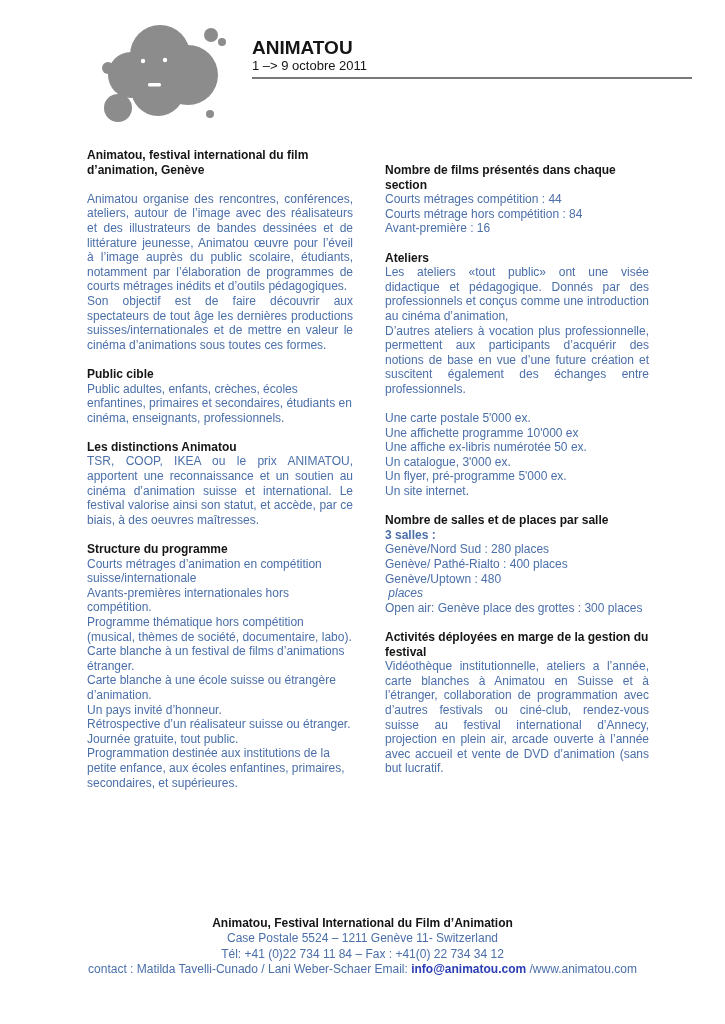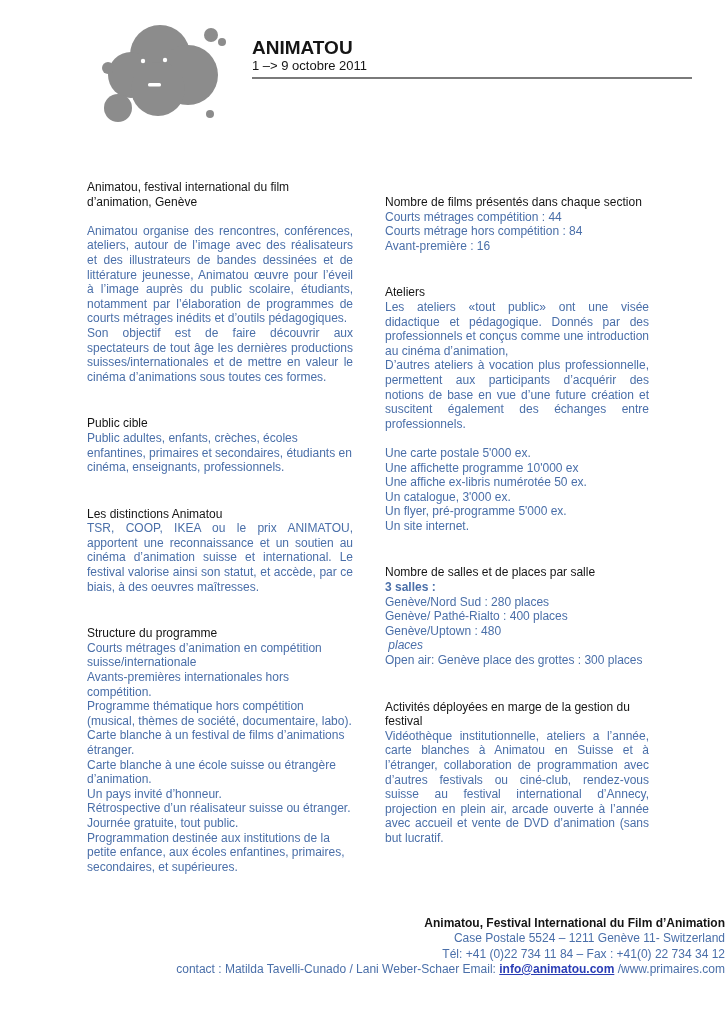--- a/index.html
+++ b/index.html
@@ -19,33 +19,33 @@
     position:absolute;left:252px;top:38px;width:440px;
     border-bottom:2px solid var(--rule);padding-bottom:2px;
   }
   .title{font-size:19px;font-weight:bold;line-height:19px;color:var(--black);}
   .subtitle{font-size:15px;font-weight:bold;line-height:19px;color:var(--black);}
   .date{font-size:13px;line-height:18px;color:var(--black);}
   .col{position:absolute;font-size:12px;line-height:14.6px;}
   #left-col{left:87px;top:148px;width:266px;}
   #right-col{left:385px;top:163px;width:264px;}
   .sec + .sec{margin-top:14.6px;}
-  .sec-heading{font-weight:normal;color:var(--black);margin-top:32px;}
+  .sec-heading{font-weight:bold;color:var(--black);}
   .block{color:var(--blue);}
   .block.justify{text-align:justify;}
   .block.gap{margin-top:14.6px;}
   .block.boldblue{font-weight:bold;}
   .block.pre{white-space:pre-wrap;font-style:italic;}
   .footer{
-    position:absolute;left:0;top:916px;width:725px;text-align:right;
+    position:absolute;left:0;top:916px;width:725px;text-align:center;
     font-size:12px;line-height:15.3px;
   }
   .footer-bold{font-weight:bold;color:var(--black);}
   .footer-blue{color:var(--blue);}
-  .email-link{color:var(--link);font-weight:bold;text-decoration:underline;cursor:pointer;}
+  .email-link{color:var(--link);font-weight:bold;cursor:pointer;}
 </style>
 </head>
 <body>
 
 <div class="logo">
   <svg width="140" height="100" viewBox="0 0 140 100">
     <g fill="#8c8c8c">
       <circle cx="62" cy="30" r="30"></circle>
       <circle cx="33" cy="50" r="23"></circle>
       <circle cx="90" cy="50" r="30"></circle>
@@ -128,14 +128,14 @@
     <div class="sec">
       <div class="sec-heading">Activités déployées en marge de la gestion du festival</div>
       <div class="block justify">Vidéothèque institutionnelle, ateliers a l’année, carte blanches à Animatou en Suisse et à l’étranger, collaboration de programmation avec d’autres festivals ou ciné-club, rendez-vous suisse au festival international d’Annecy, projection en plein air, arcade ouverte à l’année avec accueil et vente de DVD d’animation (sans but lucratif.</div>
     </div>
   </div>
 
 <div class="footer">
   <div class="footer-bold">Animatou, Festival International du Film d’Animation</div>
   <div class="footer-blue">Case Postale 5524 – 1211 Genève 11- Switzerland</div>
   <div class="footer-blue">Tél: +41 (0)22 734 11 84 – Fax : +41(0) 22 734 34 12</div>
-  <div class="footer-blue"><span>contact : Matilda Tavelli-Cunado / Lani Weber-Schaer  Email: </span><a class="email-link">info@animatou.com</a><span> /www.primaires.com</span></div>
+  <div class="footer-blue"><span>contact : Matilda Tavelli-Cunado / Lani Weber-Schaer  Email: </span><a class="email-link">info@animatou.com</a><span> /www.animatou.com</span></div>
 </div>
 
 </body></html>

